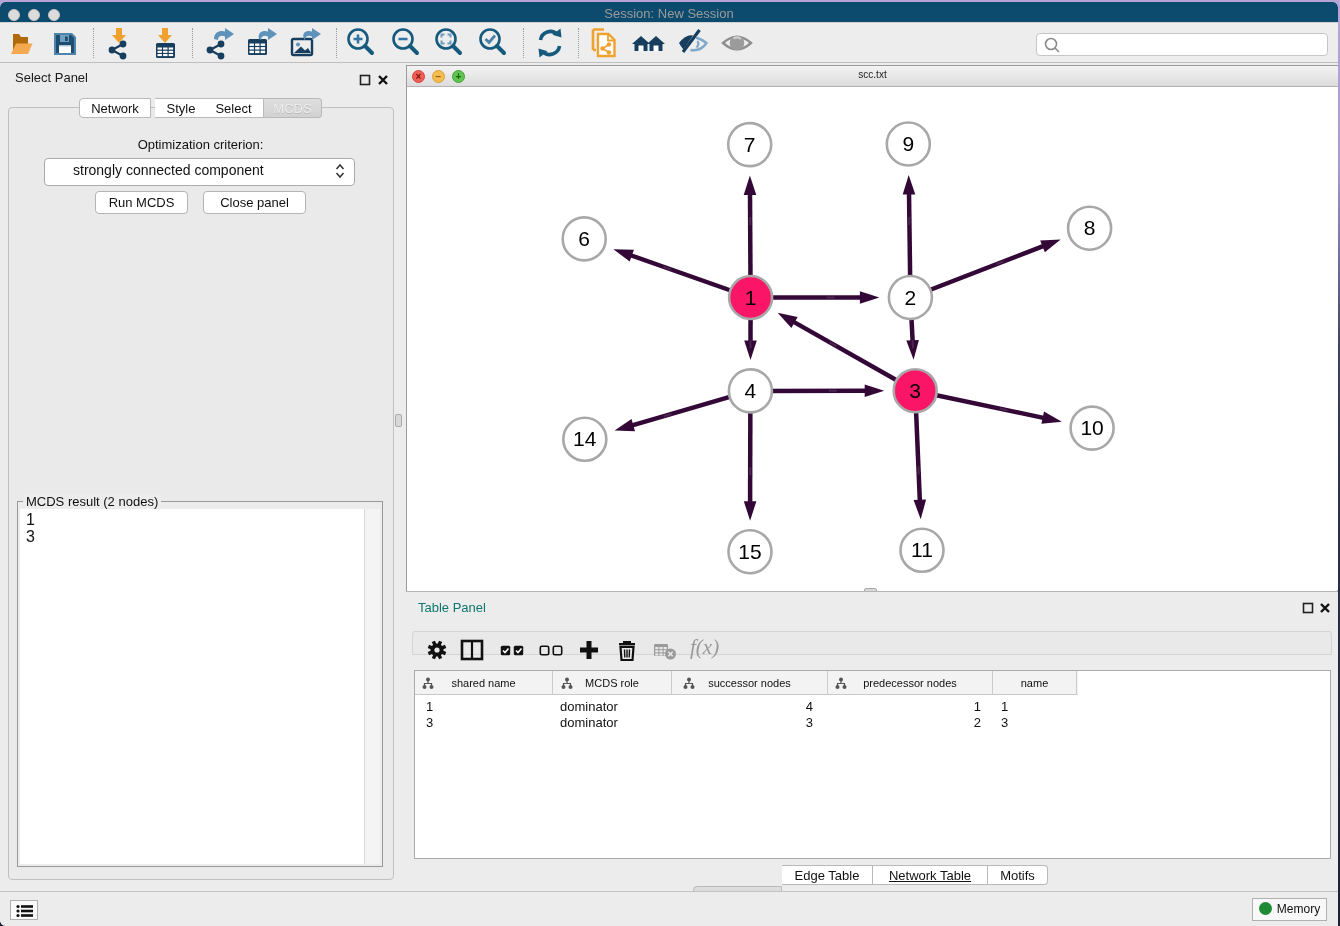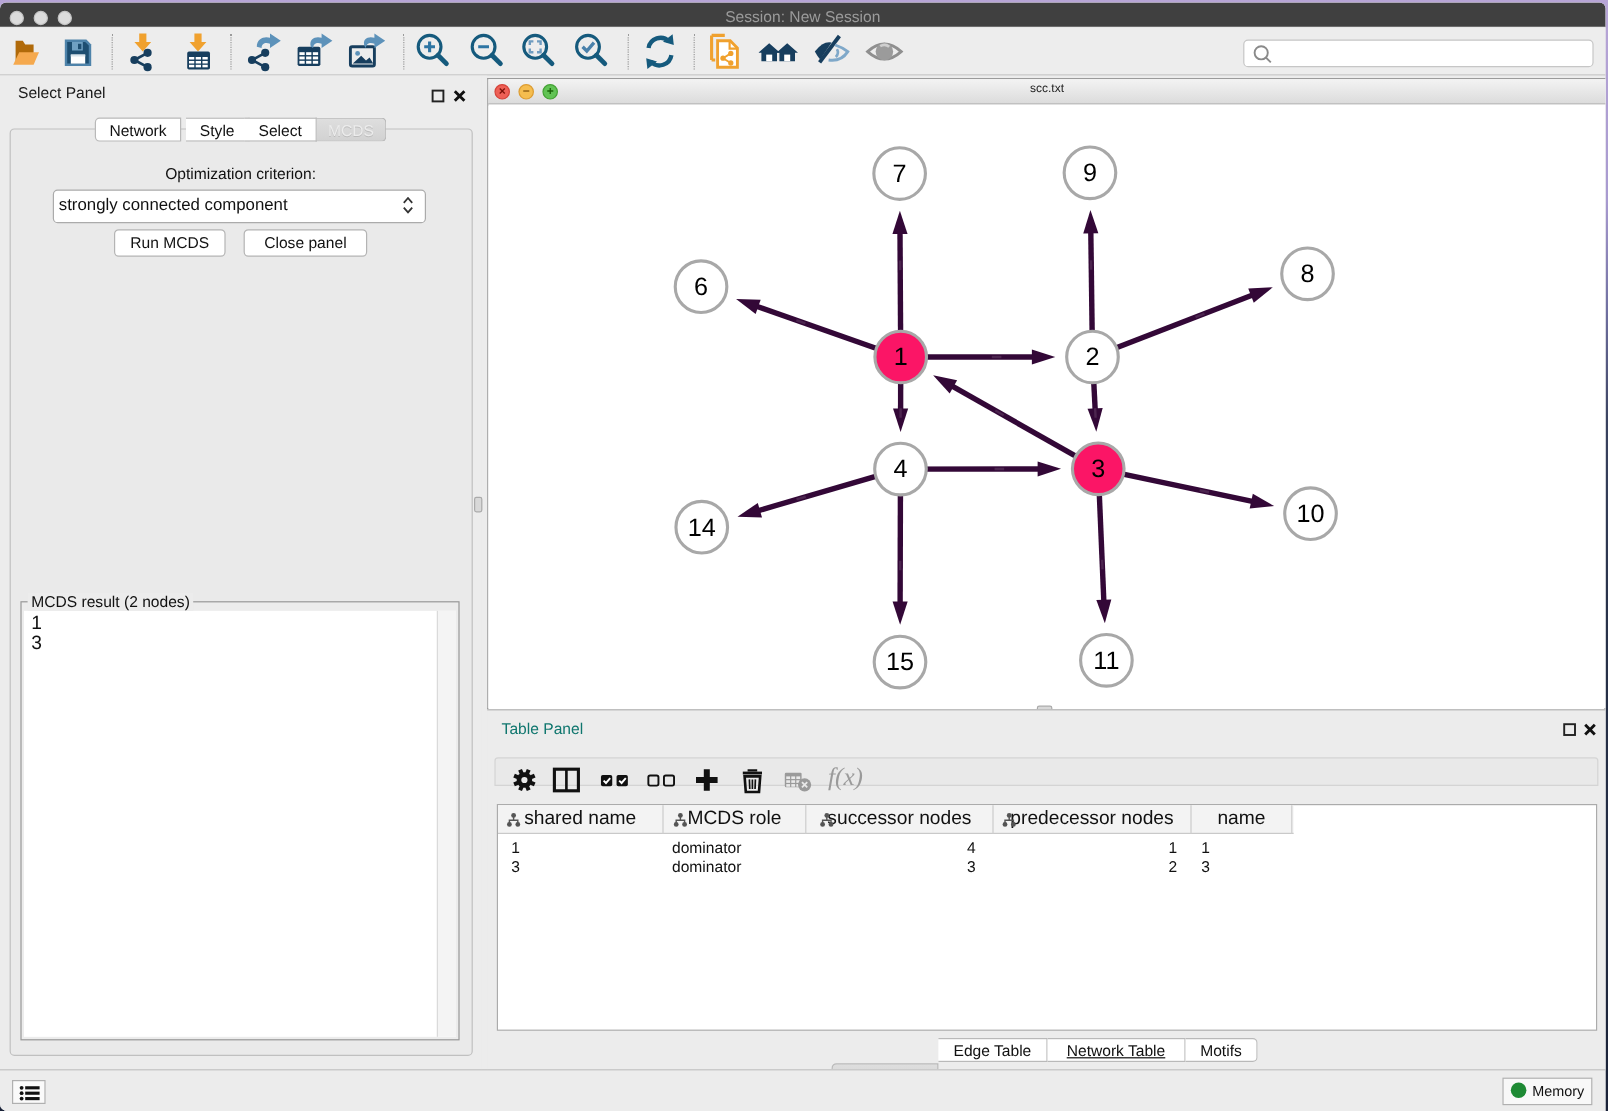--- a/index.html
+++ b/index.html
@@ -2,21 +2,21 @@
 <html><head>
 <meta charset="utf-8">
 <style>
 * { margin:0; padding:0; box-sizing:border-box; }
 html,body { width:1340px; height:926px; overflow:hidden; font-family:"Liberation Sans",sans-serif; }
 #desk { position:absolute; left:0; top:0; width:1340px; height:926px;
   background:linear-gradient(180deg,#b7a5d6 0%,#a89ad0 18%,#6f6fa0 28%,#39425f 38%,#28324a 55%,#1a2238 100%); }
 #win { position:absolute; left:0; top:2px; width:1338px; height:924px; background:#ededed;
   border-radius:5px 5px 0 6px; overflow:hidden; }
 
-#titlebar { position:absolute; left:0; top:0; width:1338px; height:21px; background:#404040;
+#titlebar { position:absolute; left:0; top:0; width:1338px; height:21px; background:#0c4a6e;
   border-bottom:1px solid #d0d0d0; border-radius:5px 5px 0 0;}
 .tl { position:absolute; top:7px; width:12px; height:12px; border-radius:50%;
   background:#dcdcdc; border:1px solid #c3c3c3; }
 #wtitle { position:absolute; top:4px; left:0; width:100%; text-align:center; font-size:13px; color:#9b9b9b; }
 
 #toolbar { position:absolute; left:0; top:21px; width:1338px; height:40px; background:#ededed;
   border-bottom:1px solid #bfbfbf; }
 .tsep { position:absolute; top:5px; height:30px; width:0; border-left:1px dotted #9a9a9a; }
 .ticon { position:absolute; top:3px; }
 #searchbox { position:absolute; left:1036px; top:10px; width:292px; height:23px; background:#fff;
@@ -29,21 +29,21 @@
 .wbtn { position:absolute; top:11px; }
 #cptabs { position:absolute; left:79px; top:35px; height:20px; }
 .tab { position:absolute; top:0; height:20px; font-size:13px; text-align:center; line-height:19px;
   background:#fff; border:1px solid #b9b9b9; color:#111; }
 .tabsel { background:linear-gradient(#dedede,#d2d2d2); color:#ececec;
   text-shadow:0 1px 0 #bbb; }
 #cppane { position:absolute; left:8px; top:44px; width:386px; height:773px;
   border:1px solid #c0c0c0; border-radius:4px; background:#eaeaea; }
 #optlabel { position:absolute; left:0; top:74px; width:100%; text-align:center; font-size:13px; color:#111; }
 #combo { position:absolute; left:44px; top:95px; width:311px; height:28px; background:#fff;
-  border:1px solid #ababab; border-radius:4px; font-size:14px; color:#111; line-height:22px; padding-left:4px; }
+  border:1px solid #ababab; border-radius:4px; font-size:14px; color:#111; line-height:22px; padding-left:28px; }
 .btn { position:absolute; top:128px; height:23px; background:#fff;
   border:1px solid #b4b4b4; border-radius:4px; font-size:13px; color:#111; text-align:center; line-height:21px; }
 #groupbox { position:absolute; left:17px; top:438px; width:366px; height:366px;
   border:1px solid #989898; background:#ececec; }
 #grouplab { position:absolute; left:5px; top:-8px; background:#ececec; padding:0 3px; font-size:13px; color:#111; z-index:3; white-space:nowrap;}
 #mcdslist { position:absolute; left:2px; top:7px; right:2px; bottom:2px; background:#fff;
   font-size:16px; color:#111; padding:3px 0 0 6px; line-height:16.5px;}
 #mcdssb { position:absolute; right:2px; top:7px; width:16px; bottom:2px; background:#f4f4f4;
   border-left:1px solid #dadada; }
 
@@ -64,21 +64,21 @@
 
 #tp { position:absolute; left:406px; top:528px; width:932px; height:300px; background:#ececec;
   border-top:1px solid #b5b5b5;}
 #tphead { position:absolute; left:12px; top:8px; font-size:13px; color:#0f766e; }
 #tptools { position:absolute; left:6px; top:39px; width:920px; height:24px;
   background:#e9e9e9; border:1px solid #d4d4d4; border-radius:3px 3px 0 0; }
 #tbl { position:absolute; left:8px; top:78px; width:917px; height:189px; background:#fff;
   border:1px solid #ababab; }
 #tblhead { position:absolute; left:0; top:0; height:24px; background:#f3f3f3;
   border-bottom:1px solid #c9c9c9; width:663px; }
-.th { position:absolute; top:0; height:24px; border-right:1px solid #cccccc; font-size:16px;
+.th { position:absolute; top:0; height:24px; border-right:1px solid #cccccc; font-size:11px;
   color:#111; text-align:center; line-height:24px; }
 .td { position:absolute; font-size:13px; color:#111; height:16px; line-height:16px;}
 
 #btabs { position:absolute; left:287px; top:273px; height:21px; }
 
 #status { position:absolute; left:0; top:889px; width:1338px; height:35px; background:#ececec;
   border-top:1px solid #c3c3c3; }
 #listbtn { position:absolute; left:10px; top:8px; width:28px; height:20px; background:#fafafa;
   border:1px solid #b0b0b0; }
 #membtn { position:absolute; right:11px; top:6px; width:75px; height:23px; background:#f8f8f8;

